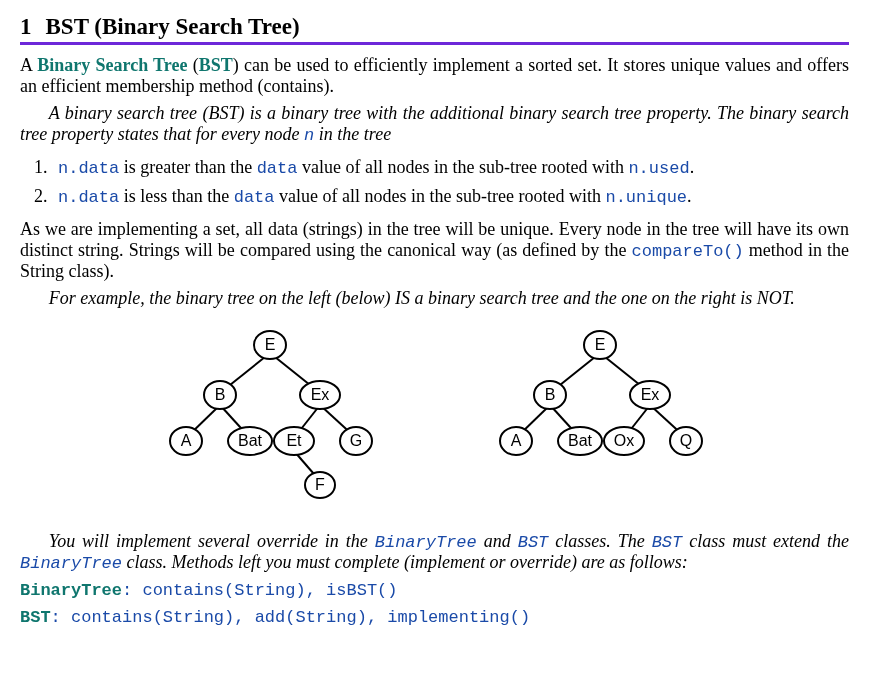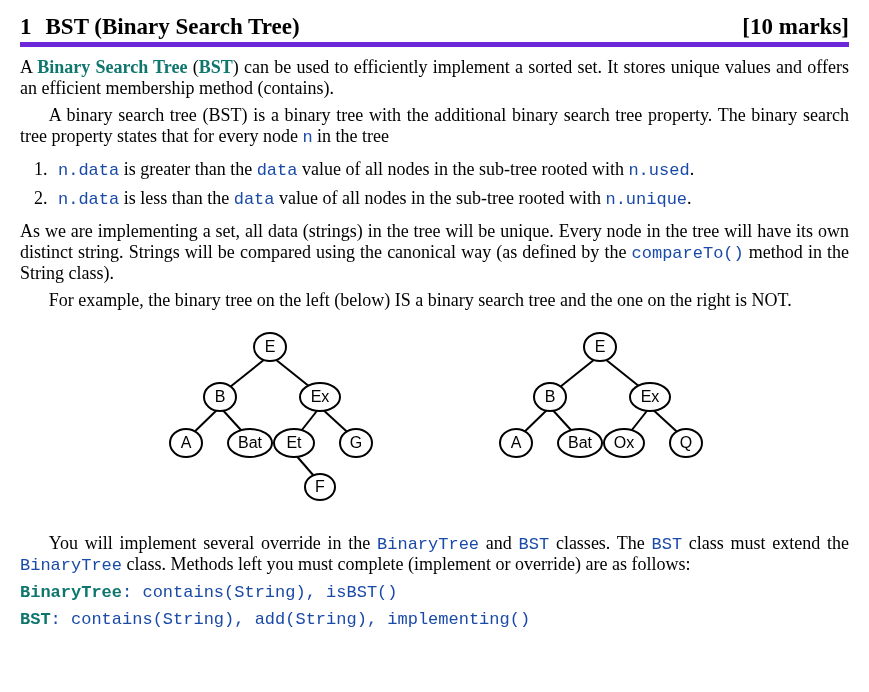--- a/index.html
+++ b/index.html
@@ -9,31 +9,31 @@
     background: #fff;
     margin: 0;
     padding: 14px 20px 30px 20px;
     max-width: 869px;
     box-sizing: border-box;
   }
   .header-row {
     display: flex;
     justify-content: space-between;
     align-items: flex-start;
-    border-bottom: 5px solid #6d28d9;
+    border-bottom: 3px solid #6d28d9;
     padding-bottom: 2px;
     margin-bottom: 10px;
   }
   .header-row .left, .header-row .right {
     font-size: 23px;
     font-weight: bold;
   }
   .header-row .num { margin-right: 14px; }
   .para { margin: 0 0 6px 0; text-align: justify; }
-  .indent { text-indent: 1.6em; }
+  .indent { text-indent: 1.6em; font-style: italic; }
   ol.enum { margin: 12px 0 12px 0; padding-left: 32px; }
   ol.enum li { margin: 8px 0; padding-left: 6px; }
   .bold { font-weight: bold; }
   .col-teal { color: #0f766e; }
   .col-blue { color: #1a4aa8; }
   .tt { font-family: "Courier New", Courier, monospace; font-size: 17px; }
   .figures {
     display: flex;
     justify-content: center;
     gap: 90px;
@@ -41,21 +41,20 @@
   }
   svg { display: block; }
 </style>
 </head>
 <body>
 
 <div class="header-row">
   <div class="left">
     <span class="num">1</span><span>BST (Binary Search Tree)</span>
   </div>
-  <div class="right">[10 marks]</div>
 </div>
 
 <p class="para">
   <span>A </span><span class="bold col-teal">Binary Search Tree</span><span> (</span><span class="bold col-teal">BST</span><span>) can be used to efficiently implement a sorted set. It stores unique values and offers an efficient membership method (contains).</span>
 </p>
 
 <p class="para indent">
   <span>A binary search tree (BST) is a binary tree with the additional binary search tree property. The binary search tree property states that for every node </span><span class="tt col-blue">n</span><span> in the tree</span>
 </p>
 

